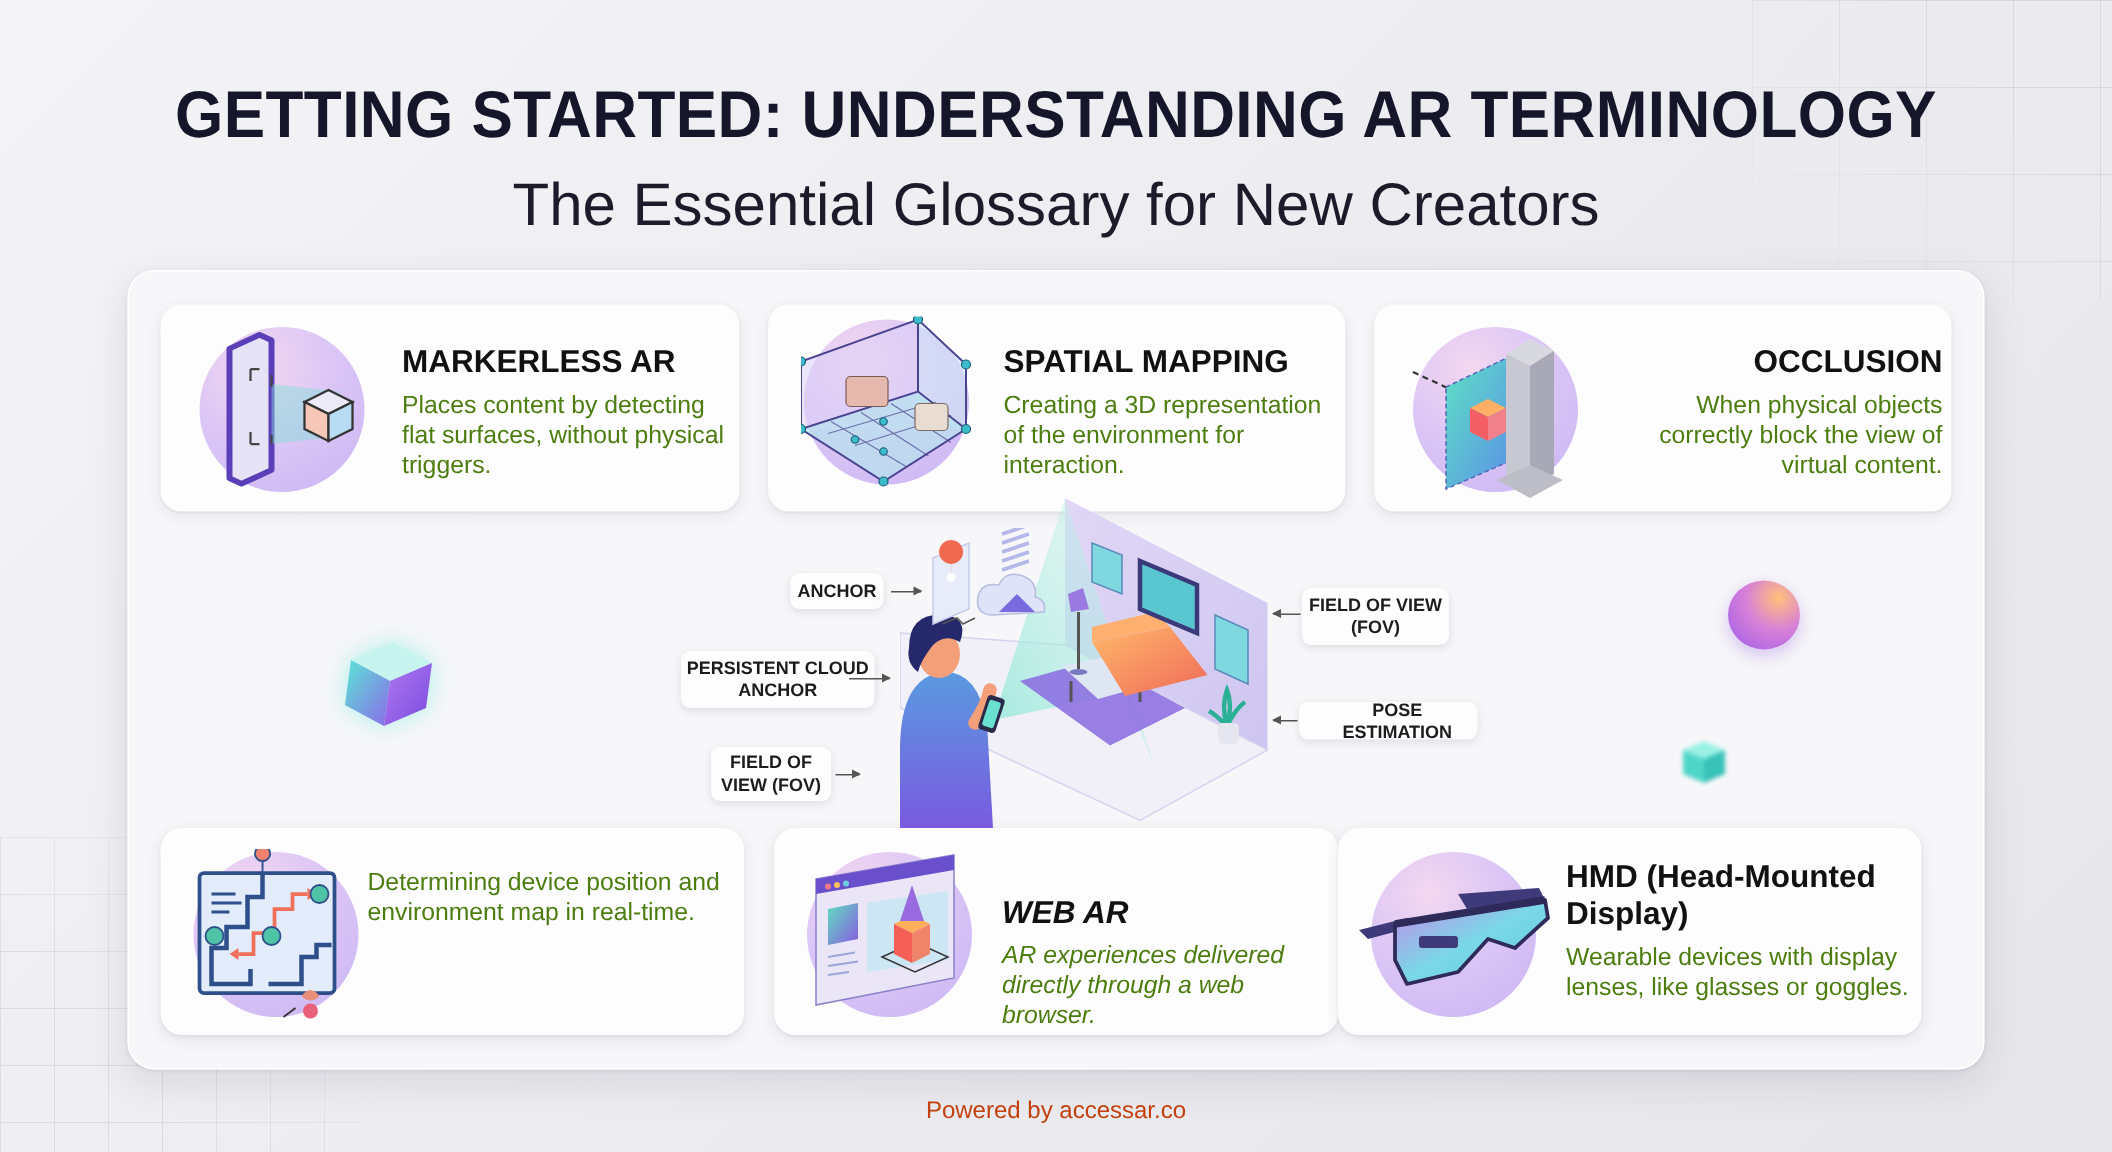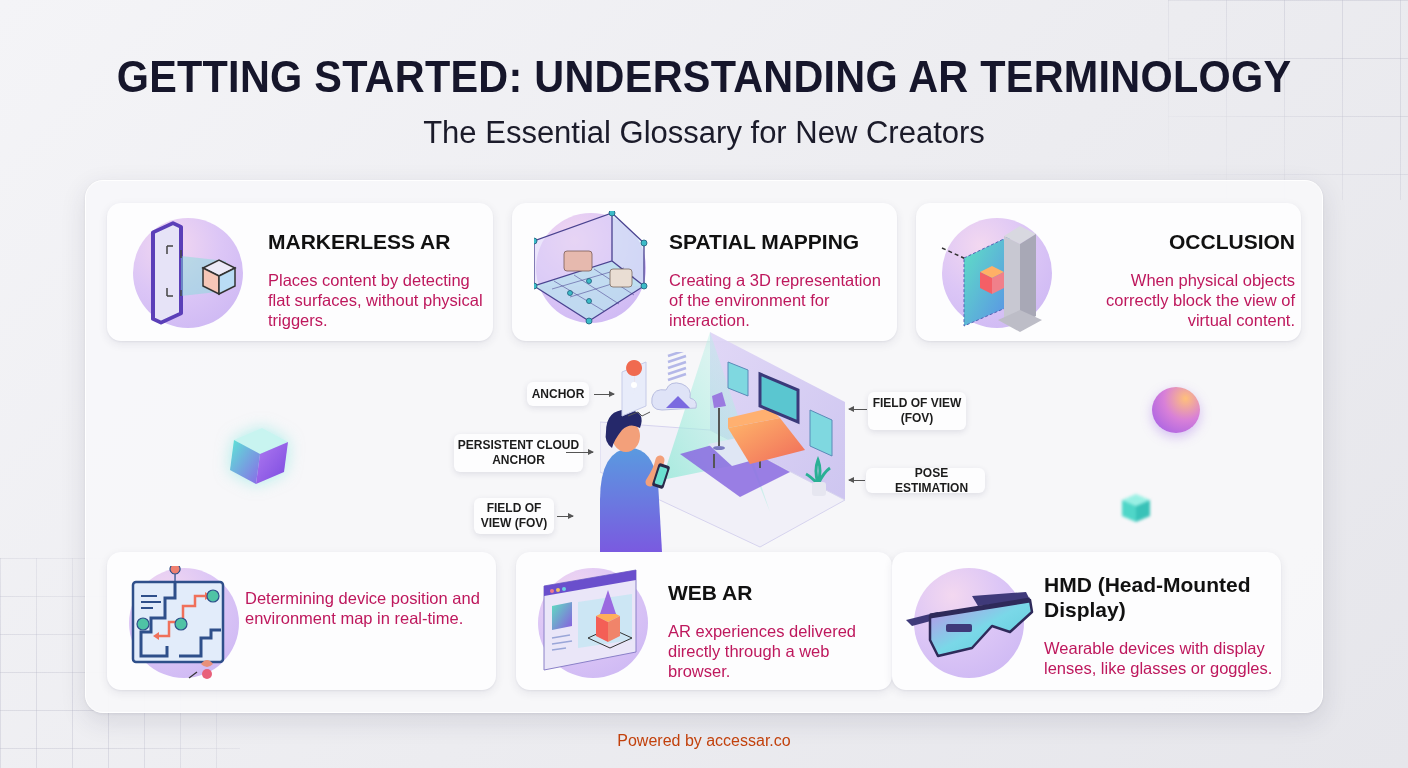--- a/index.html
+++ b/index.html
@@ -27,21 +27,21 @@
   .title {
     position: absolute; left: 0; right: 0; top: 52px;
     text-align: center;
     font-size: 44px; font-weight: 900; letter-spacing: 0.3px;
     color: #16162b;
     transform: scaleX(0.94);
   }
   .subtitle {
     position: absolute; left: 0; right: 0; top: 115px;
     text-align: center;
-    font-size: 31px; font-weight: 400; color: #1b1b2a;
+    font-size: 40px; font-weight: 400; color: #1b1b2a;
   }
 
   .panel {
     position: absolute; left: 85px; top: 180px; width: 1238px; height: 533px;
     background: rgba(247,247,250,0.92);
     border-radius: 18px;
     border: 1px solid #ffffff;
     box-shadow: 0 8px 26px rgba(40,40,70,0.12), 0 1px 3px rgba(40,40,70,0.08);
   }
 
@@ -55,21 +55,21 @@
   .card .illo {
     position: absolute; left: 24px; top: 13px; width: 115px; height: 115px;
   }
   .card .illo .disc {
     position: absolute; left: 2px; top: 2px; width: 110px; height: 110px; border-radius: 50%;
     background: radial-gradient(circle at 35% 25%, #f3d8f0 0%, #dcc6f6 45%, #c9b4f3 100%);
   }
   .card .illo svg { position: absolute; left: 0; top: 0; }
   .card .text { position: absolute; }
   .card .term { font-size: 21px; font-weight: 700; color: #111; line-height: 25px; }
-  .card .def { font-size: 16.5px; color: #be185d; line-height: 20px; margin-top: 16px; }
+  .card .def { font-size: 16.5px; color: #4d7c0f; line-height: 20px; margin-top: 6px; }
 
   .label-tag {
     position: absolute;
     background: #fdfdfe;
     border-radius: 6px;
     box-shadow: 0 2px 6px rgba(40,40,80,0.12);
     font-size: 12px; font-weight: 700; color: #1c1c1c;
     text-align: center; line-height: 15px;
     display: flex; align-items: center; justify-content: center;
   }
@@ -222,21 +222,21 @@
         </defs>
       <path d="M16 72 l18 -3 M16 78 l20 -3 M16 84 l14 -2" stroke="#9aa6d8" stroke-width="1.5"></path>
       <polygon points="42,36 96,28 96,74 42,82" fill="#c4e6f2" opacity="0.8"></polygon>
       <polygon points="52,72 74,62 96,72 74,82" fill="none" stroke="#333" stroke-width="1"></polygon>
       <polygon points="60,50 72,44 84,50 72,56" fill="#ffae5a"></polygon>
       <polygon points="60,50 72,56 72,76 60,70" fill="#f45f56"></polygon>
       <polygon points="72,56 84,50 84,70 72,76" fill="#f0846a"></polygon>
       <polygon points="72,24 64,48 80,48" fill="#9a6ae0"></polygon>
     </svg>
   </div>
-  <div class="text" style="left:152px; top:28px; width:215px;">
+  <div class="text" style="left:152px; top:44px; width:215px;font-style:italic;">
     <div class="term">WEB AR</div>
     <div class="def">AR experiences delivered directly through a web browser.</div>
   </div>
 </div>
 
 <div class="card" style="left:892px; top:552px; width:389px; height:138px;">
   <div class="illo" style="left:10px; top:14px;">
     <div class="disc" style="left:12px;"></div>
     <svg width="140" height="120" viewBox="0 0 140 120">
       <path d="M4 54 L36 46 L40 52 L10 60 Z" fill="#3f3a7a"></path>

